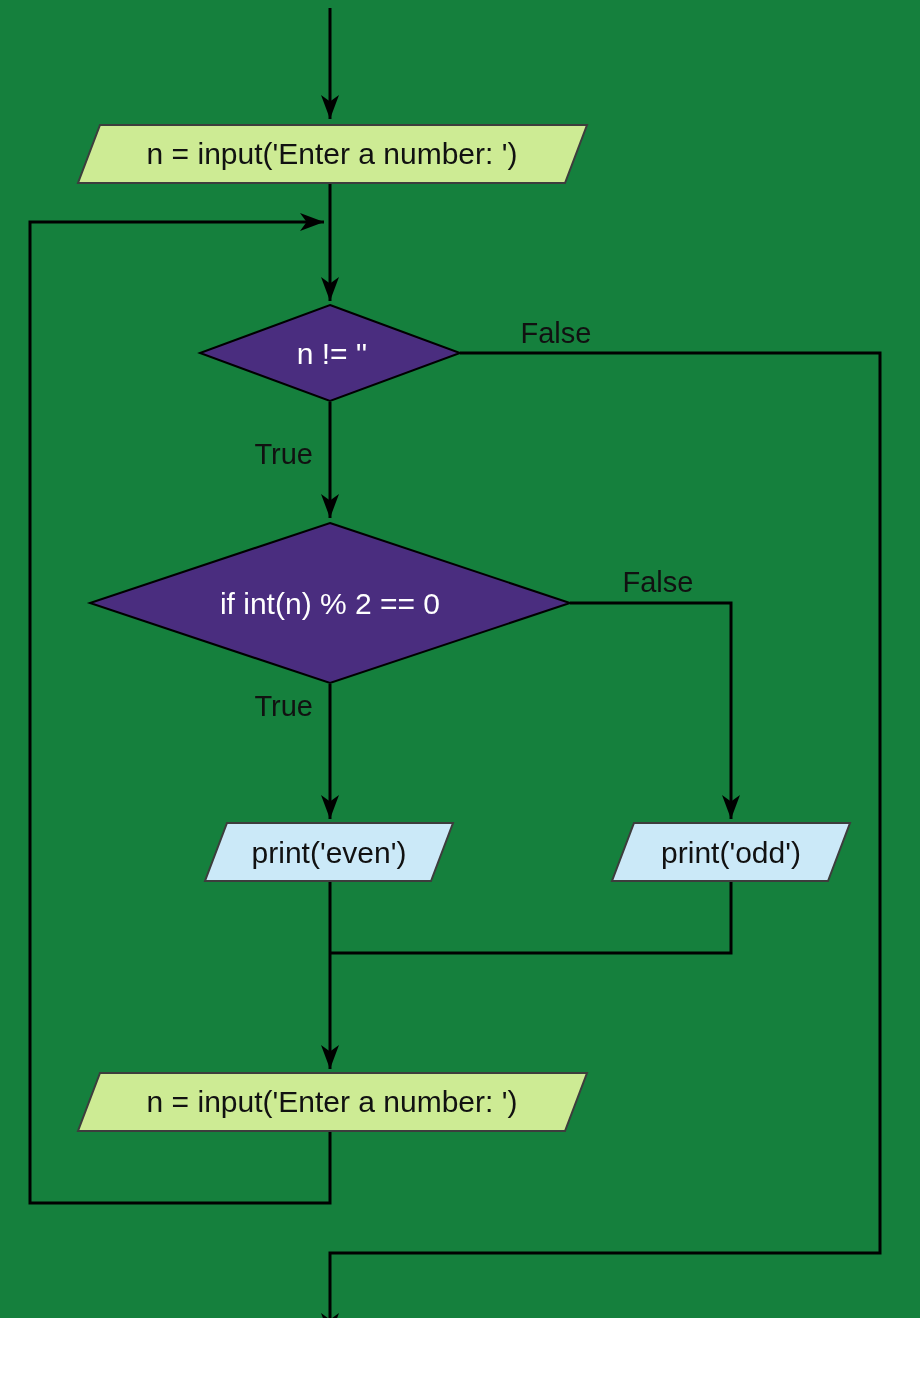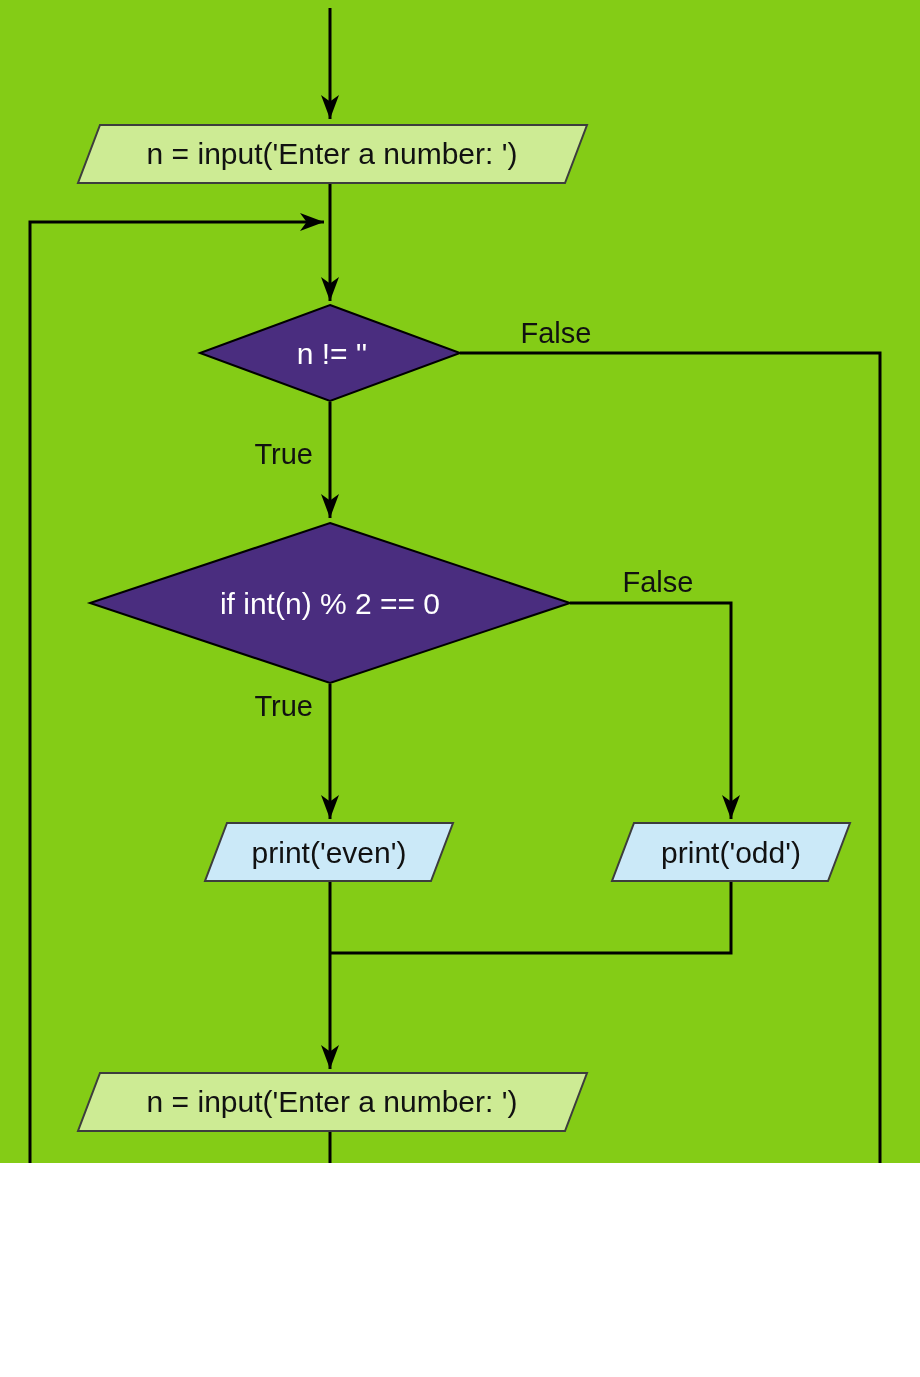--- a/index.html
+++ b/index.html
@@ -6,22 +6,22 @@
     margin: 0;
     padding: 0;
     background: #ffffff;
     width: 920px;
     height: 1377px;
     font-family: "Liberation Sans", sans-serif;
   }
   .canvas-wrap {
     position: relative;
     width: 920px;
-    height: 1163px;
-    background: #84cc16;
+    height: 1318px;
+    background: #15803d;
     overflow: hidden;
   }
   svg { display: block; }
   .edge {
     fill: none;
     stroke: #000000;
     stroke-width: 3;
   }
   .node-text {
     font-family: "Liberation Sans", sans-serif;

